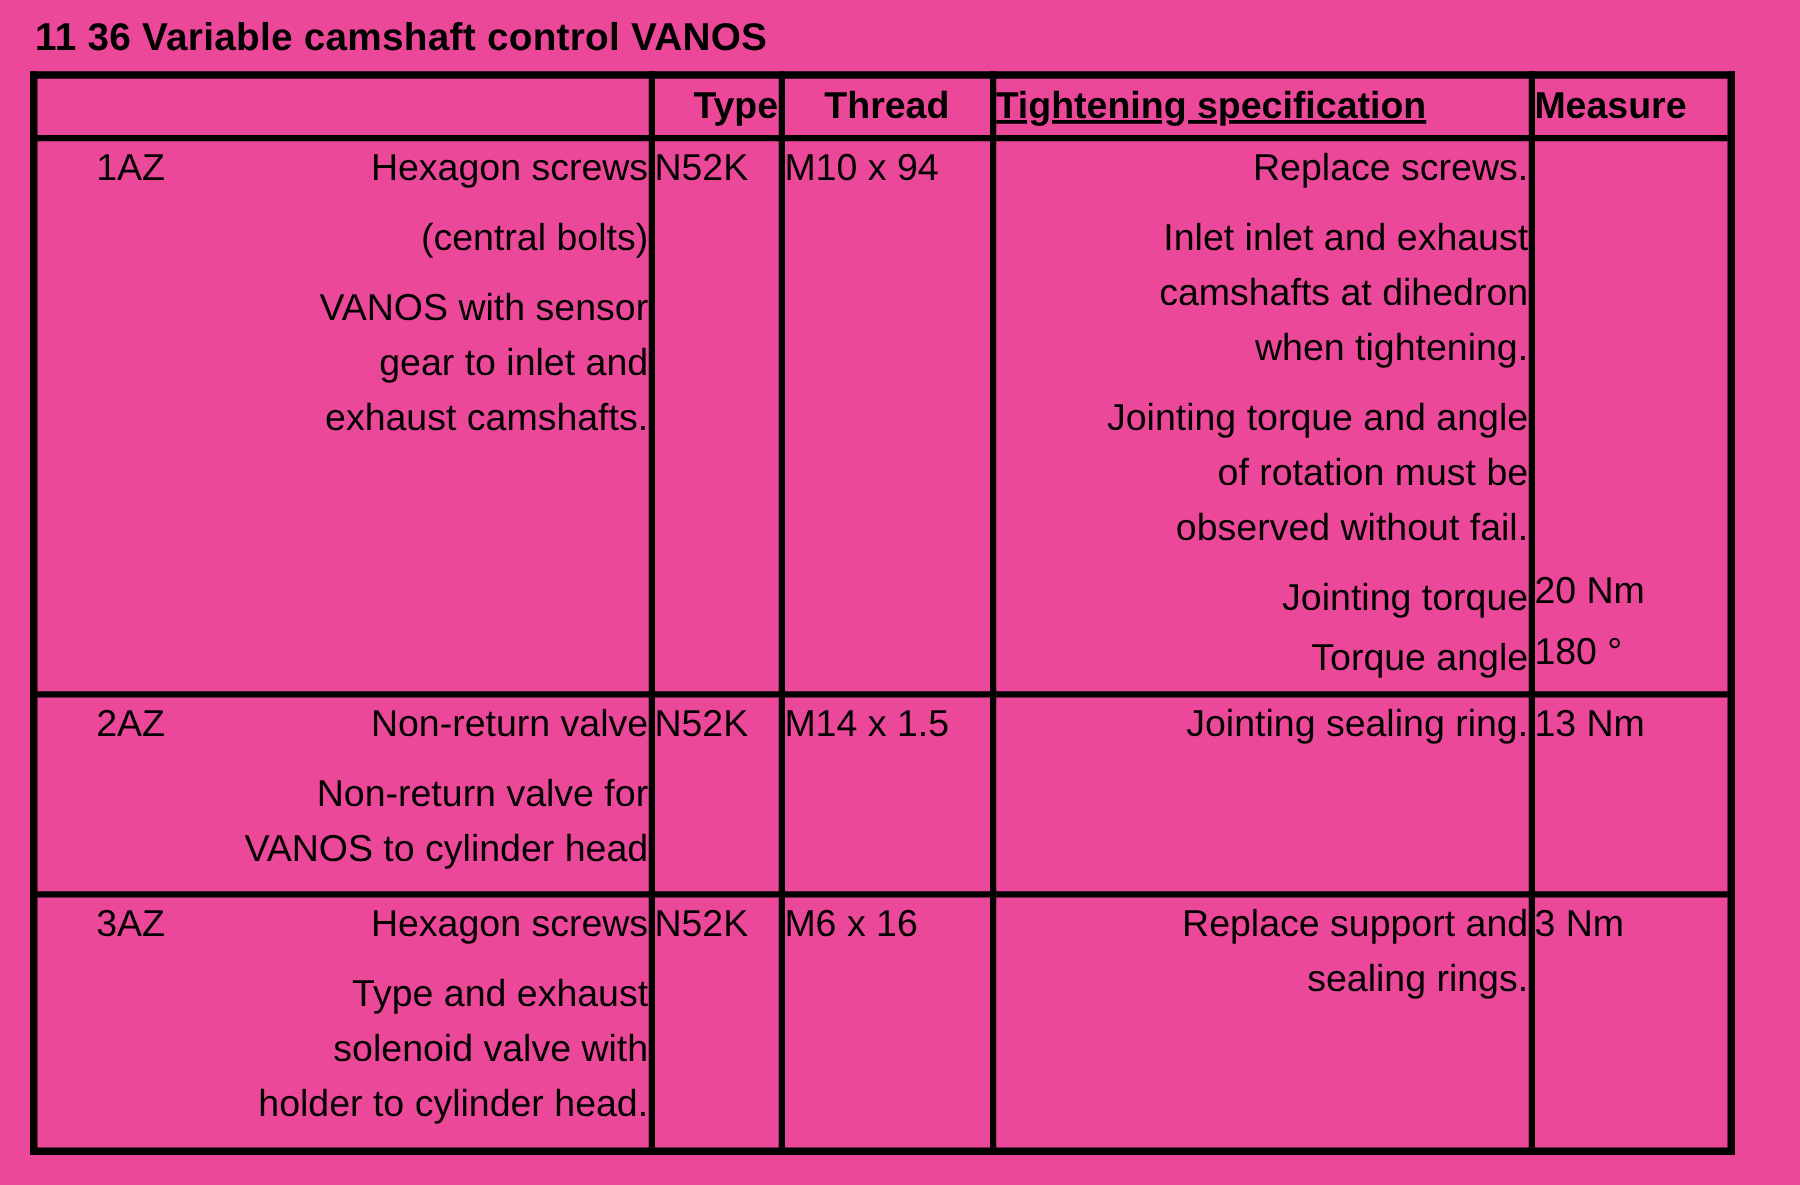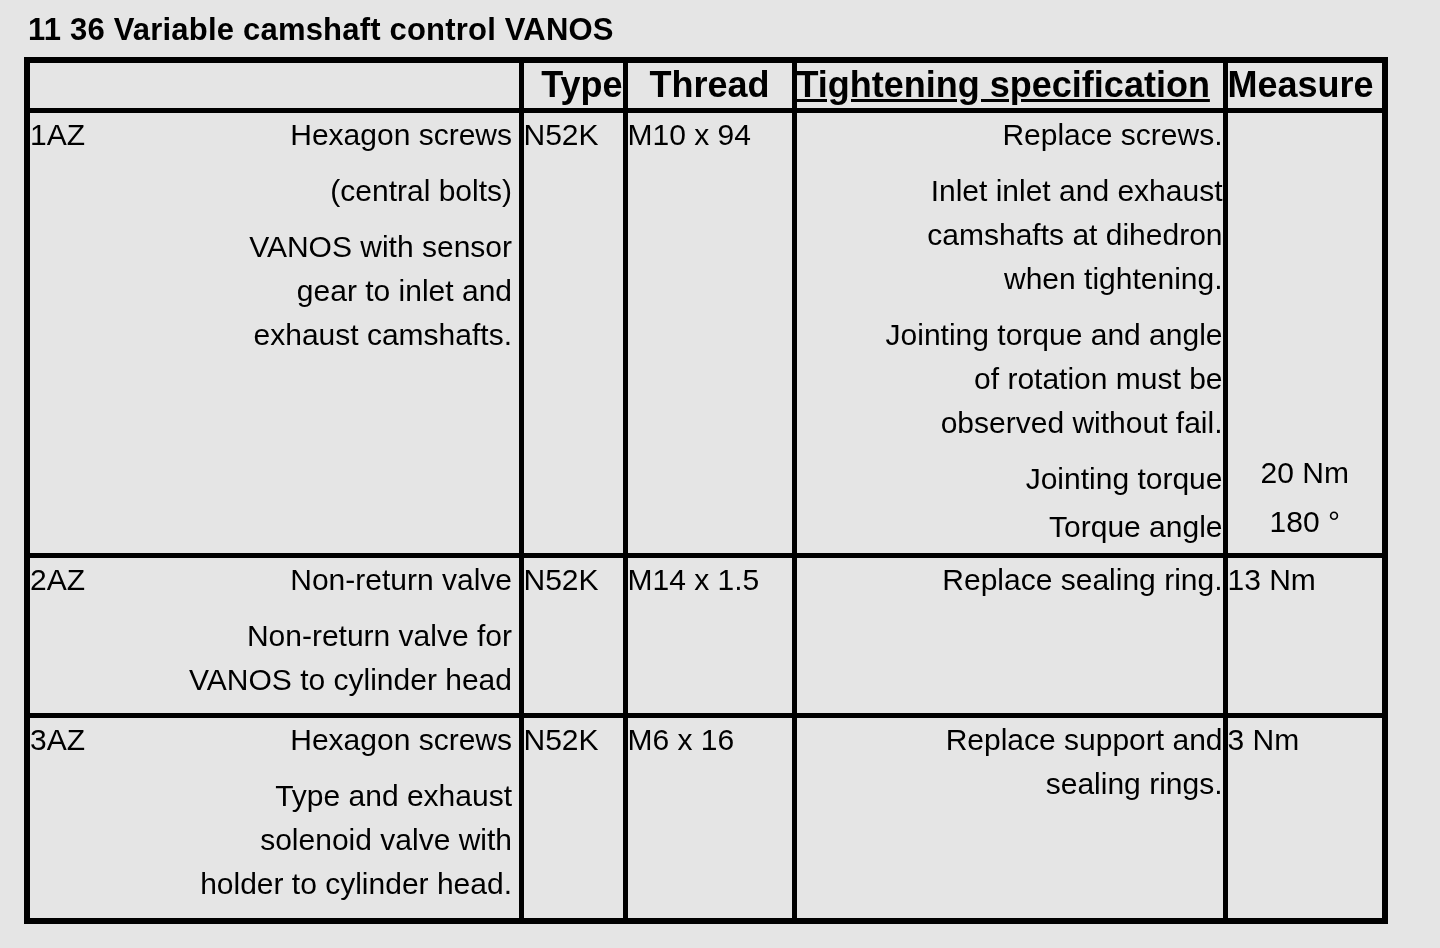--- a/index.html
+++ b/index.html
@@ -4,21 +4,21 @@
 <style>
   html, body {
     margin: 0;
     padding: 0;
     background: #ffffff;
   }
   .page {
     position: relative;
     width: 1440px;
     height: 948px;
-    background: #e5e5e5;
+    background: #ec4899;
     color: #000000;
     font-family: "Liberation Sans", "DejaVu Sans", sans-serif;
     font-size: 30px;
     line-height: 44px;
     overflow: hidden;
   }
   .doc-title {
     position: absolute;
     left: 28px;
     top: 8px;
@@ -43,51 +43,50 @@
     padding: 0;
     overflow: hidden;
   }
   thead tr { height: 50px; }
   tr.row-1 { height: 445px; }
   tr.row-2 { height: 160px; }
   tr.row-3 { height: 206px; }
 
   th {
     font-weight: bold;
-    font-size: 36px;
+    font-size: 30px;
     vertical-align: middle !important;
     white-space: nowrap;
   }
   th.h-type    { text-align: right; padding-right: 3px; }
   th.h-thread  { text-align: center; }
   th.h-spec    { text-align: left; padding-left: 18px; text-decoration: underline; }
   th.h-measure { text-align: left; padding-right: 1px; }
 
   .cell p {
     margin: 0 0 12px 0;
     white-space: pre-line;
     text-align: right;
   }
   .cell p:last-child { margin-bottom: 0; }
   .cell p.tight { margin-bottom: 4px; }
 
   td.item-cell { padding: 6px 4px 0 6px; }
-  .item-wrap { display: flex; align-items: flex-start; }
+  .item-wrap { display: flex; align-items: flex-start; margin-left: 47px; }
   .item-id   { width: 87px; flex: 0 0 87px; white-space: nowrap; }
   .item-desc { flex: 1 1 auto; max-width: 395px; }
 
   td.type-cell   { padding: 6px 2px 0 4px; white-space: nowrap; }
   td.thread-cell { padding: 6px 2px 0 5px; white-space: nowrap; }
   td.spec-cell   { padding: 6px 6px 0 19px; }
   td.measure-cell{ padding: 6px 2px 0 5px; white-space: nowrap; }
   td.measure-cell.bottom {
     vertical-align: bottom;
     padding-bottom: 7px;
     line-height: 49px;
-    text-align: center;
   }
 </style>
 </head>
 <body>
 
 <div class="page">
 
   <div class="doc-title">11 36 Variable camshaft control VANOS</div>
 
   <table class="spec-table">
@@ -148,21 +147,21 @@
             <div class="item-desc">
               <p>Non-return valve</p>
               <p>Non-return valve for
 VANOS to cylinder head</p>
             </div>
           </div>
         </td>
         <td class="cell type-cell">N52K</td>
         <td class="cell thread-cell">M14 x 1.5</td>
         <td class="cell spec-cell">
-          <p>Replace sealing ring.</p>
+          <p>Jointing sealing ring.</p>
         </td>
         <td class="cell measure-cell">
           <div>13 Nm</div>
         </td>
       </tr>
 
       <tr class="row-3">
         <td class="cell item-cell">
           <div class="item-wrap">
             <div class="item-id">3AZ</div>

